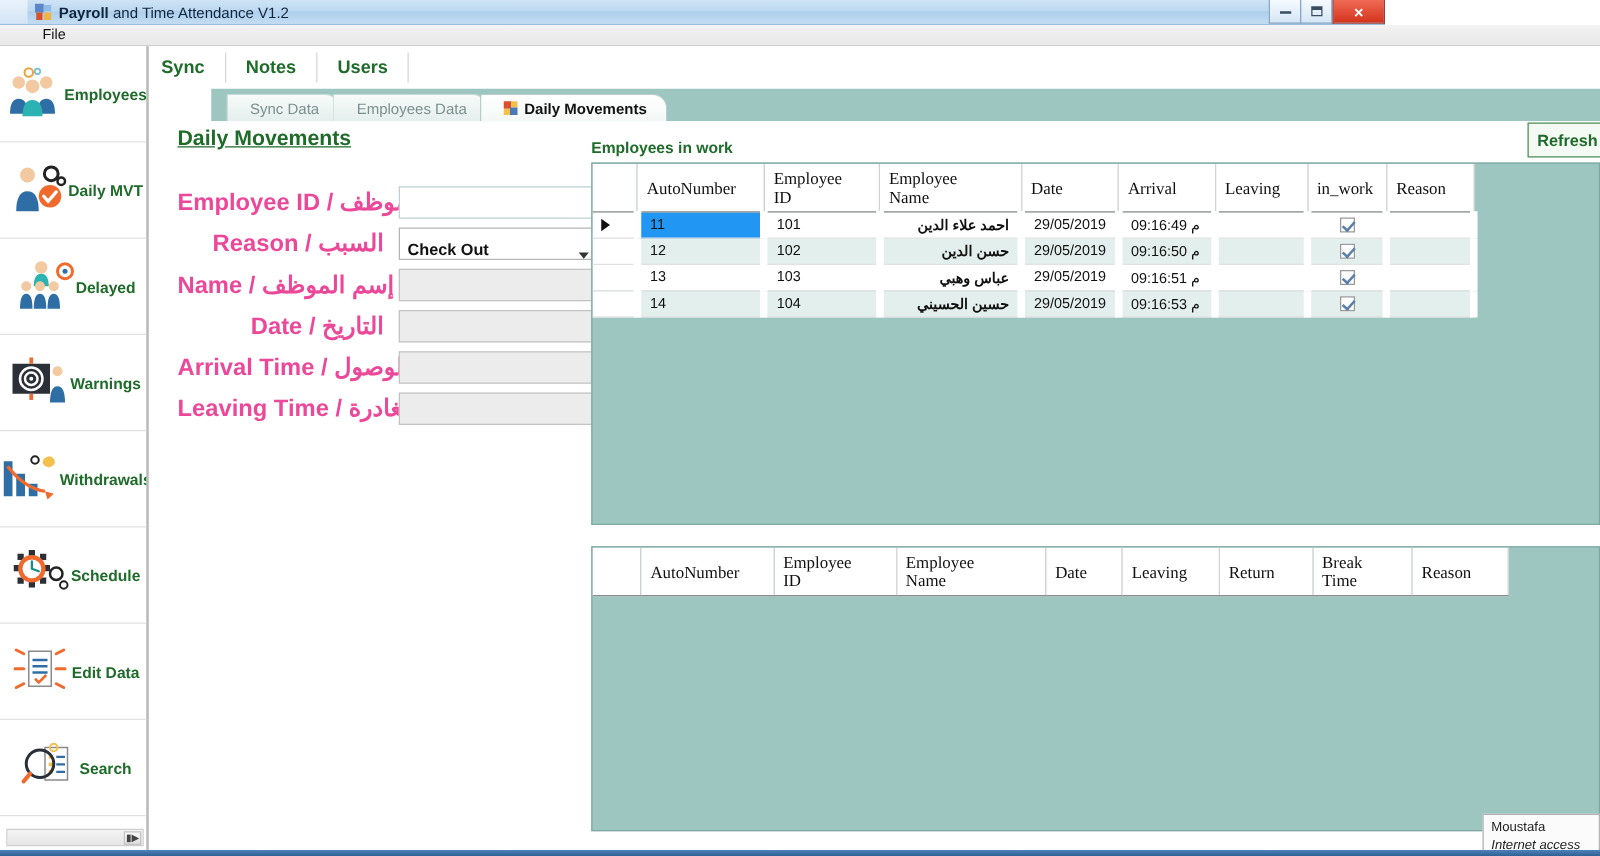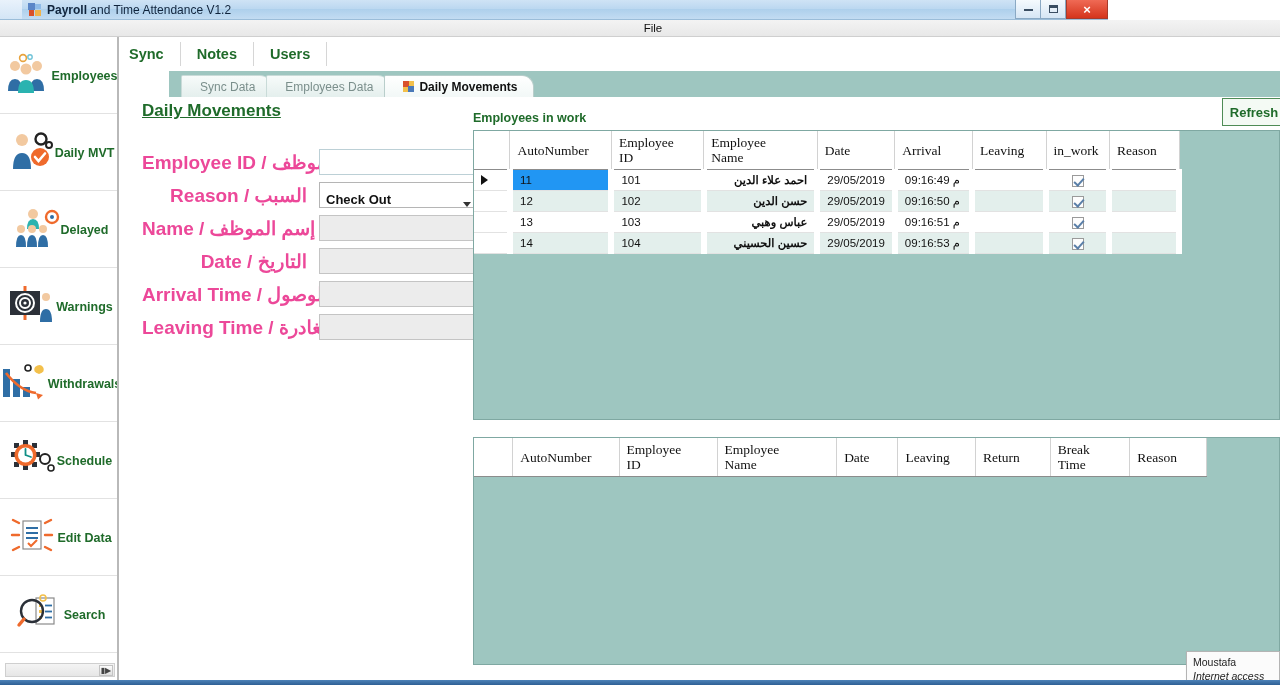--- a/index.html
+++ b/index.html
@@ -48,21 +48,21 @@
     background: linear-gradient(to bottom,#ef6a55,#d5341c);
     display:flex;align-items:center;justify-content:center;
     color:#fff; font-size:13px; font-weight:bold; line-height:1;
   }
 
   
   .menubar {
     position: absolute; left:0; top: 20px; width: 1280px; height: 17px;
     background: linear-gradient(to bottom,#f3f3f3,#e8e8e8);
     border-bottom: 1px solid #cfcfcf;
-    display:flex; align-items:center;justify-content:center;
+    display:flex; align-items:center;
   }
   .menubar .mi { font-size: 11.5px; color:#111; padding: 0 8px; margin-left: 26px; }
 
   
   .sidebar {
     position: absolute; left: 0; top: 37px; width: 119px; height: 648px;
     background: #ffffff;
     border-right: 2px solid #b9b9b9;
     overflow: hidden;
   }

